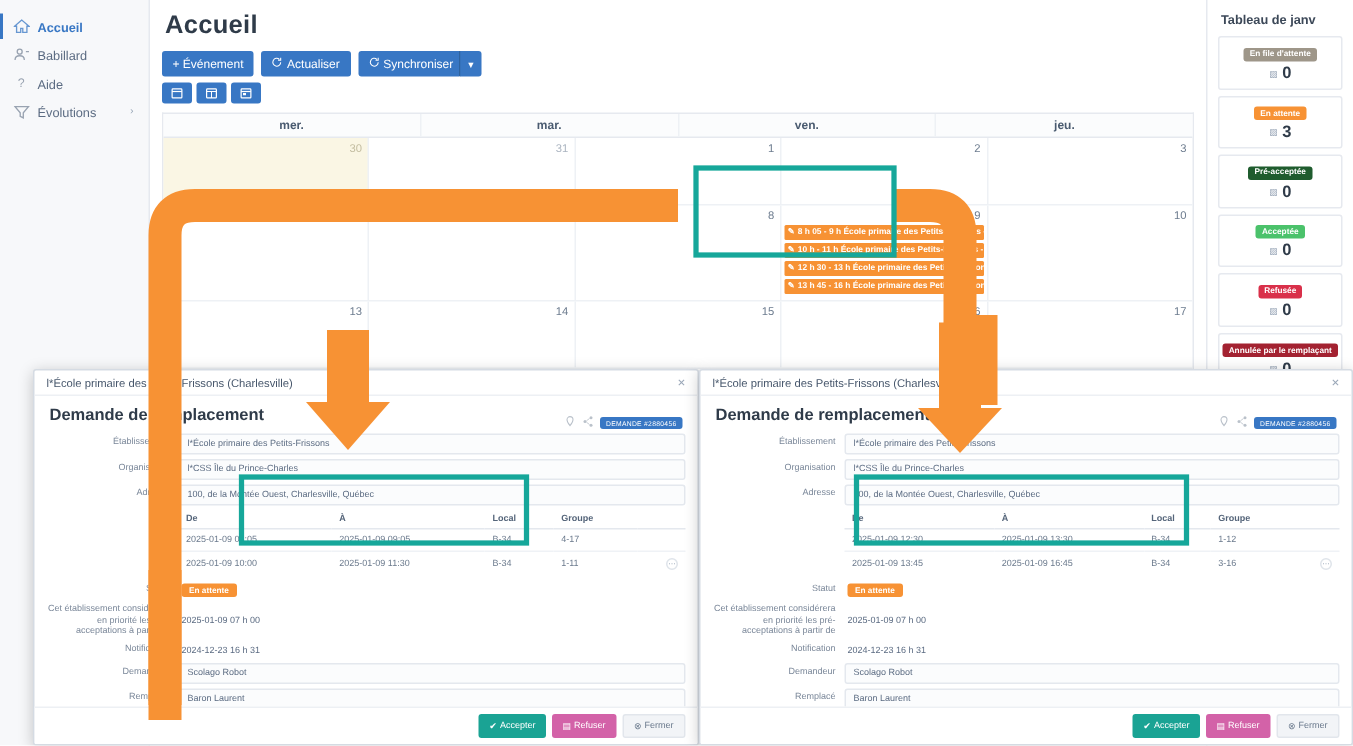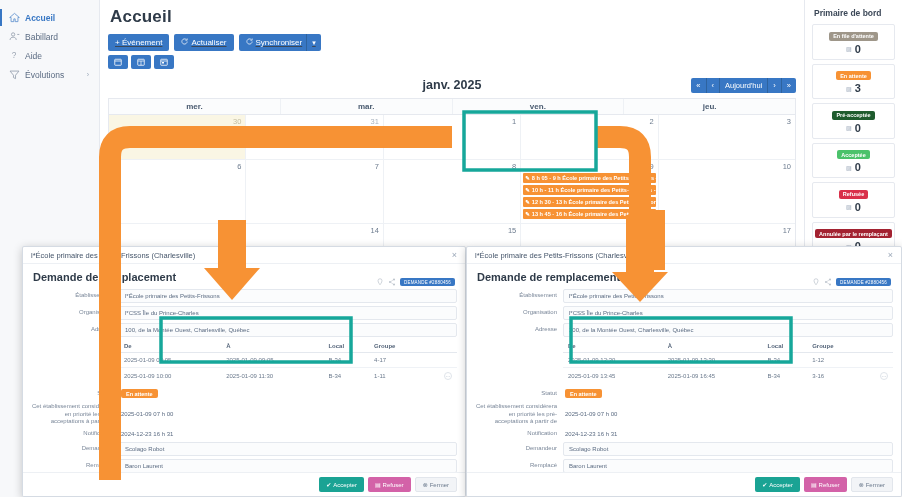--- a/index.html
+++ b/index.html
@@ -31,21 +31,21 @@
     content:""; position:absolute; left:0; top:1px; bottom:1px; width:2px;
     background:#3877c4;
   }
   .nav-ico { width:11px; height:11px; flex:0 0 11px; opacity:.75; display:block; }
   .nav-chev { margin-left:auto; font-size:7px; color:#9aa7b8; padding-right:4px; }
 
   
   .main { flex:1; min-width:0; padding:6px 8px 0 8px; position:relative; }
   .page-title { font-size:17px; font-weight:bold; color:#2f3b49; margin:1px 0 7px 2px; letter-spacing:.2px; }
 
-  .toolbar { display:flex; gap:5px; margin-bottom:4px;text-decoration:underline; }
+  .toolbar { display:flex; gap:5px; margin-bottom:4px; }
   .btn {
     background:#3877c4; color:#fff; border:none; border-radius:2px;
     font-size:8px; padding:4px 7px; display:flex; align-items:center; gap:3px;
     font-family:"Liberation Sans", sans-serif; white-space:nowrap;
   }
   .btn.split { padding-right:4px; border-top-right-radius:0; border-bottom-right-radius:0;}
   .btn-caret {
     background:#3877c4; color:#fff; border:none; border-left:1px solid #2e639f;
     border-radius:0 2px 2px 0; font-size:7px; padding:4px 5px;
   }
@@ -248,30 +248,20 @@
       </button>
       <button class="iconbtn">
         <svg viewBox="0 0 16 16">
             <rect x="1.5" y="2.5" width="13" height="12" rx="1" fill="none" stroke="#fff" stroke-width="1.6"></rect>
             <path d="M1.5 6h13" stroke="#fff" stroke-width="1.6"></path>
             <rect x="4" y="8" width="4" height="3" fill="#fff"></rect>
           </svg>
       </button>
     </div>
 
-    <div class="cal-head">
-      <div class="cal-title">janv. 2025</div>
-      <div class="nav-group">
-        <button class="nav-btn">«</button>
-        <button class="nav-btn">‹</button>
-        <button class="nav-btn">Aujourd'hui</button>
-        <button class="nav-btn">›</button>
-        <button class="nav-btn">»</button>
-      </div>
-    </div>
 
     <div class="cal">
       <div class="cal-dow" id="dow-row">
           <div>mer.</div>
           <div>mar.</div>
           <div>ven.</div>
           <div>jeu.</div>
         </div>
       <div id="weeks">
           <div class="cal-row">
@@ -368,21 +358,21 @@
                 <span class="pin">✎</span>
                 <span>12 h 45 - 16 h École primaire des Petits-Frissons</span>
               </div>
             </div>
           </div>
         </div>
     </div>
   </section>
 
   <aside class="rpanel">
-    <h3>Primaire de bord</h3>
+    <h3>Tableau de janv</h3>
     <div id="stats">
         <div class="stat"><span class="chip" style="background: rgb(158, 150, 137);">En file d'attente</span><div class="stat-val">
             <span class="mini">▨</span>
             <span>0</span>
           </div></div>
         <div class="stat"><span class="chip" style="background: rgb(247, 146, 52);">En attente</span><div class="stat-val">
             <span class="mini">▨</span>
             <span>3</span>
           </div></div>
         <div class="stat"><span class="chip" style="background: rgb(31, 92, 46);">Pré-acceptée</span><div class="stat-val">

